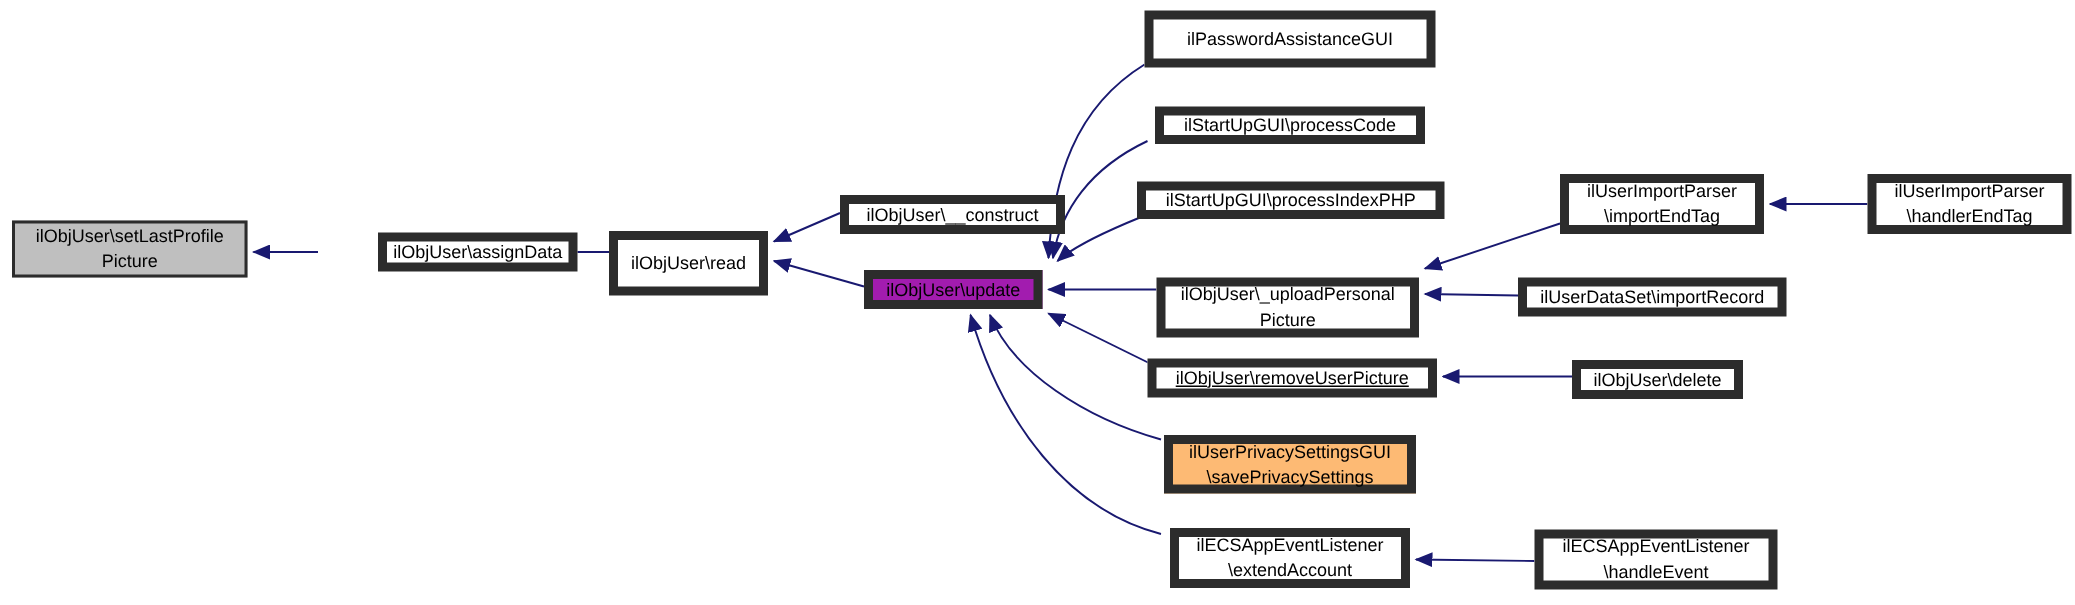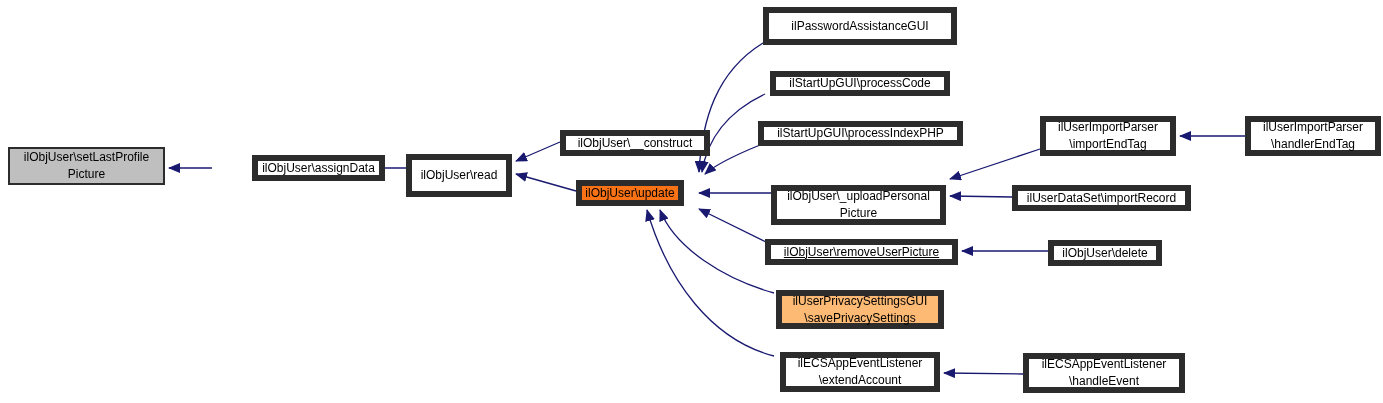--- a/index.html
+++ b/index.html
@@ -79,21 +79,21 @@
       </div>
       <div class="node" style="left: 212px; top: 155px; width: 133px; height: 26px; border-color: rgb(44, 44, 44); background: rgb(255, 255, 255); margin-left: 40px;">
         <span class="lbl">ilObjUser\assignData</span>
       </div>
       <div class="node" style="left: 406px; top: 154px; width: 106px; height: 43px; border-color: rgb(44, 44, 44); background: rgb(255, 255, 255);">
         <span class="lbl">ilObjUser\read</span>
       </div>
       <div class="node" style="left: 560px; top: 130px; width: 150px; height: 26px; border-color: rgb(44, 44, 44); background: rgb(255, 255, 255);">
         <span class="lbl">ilObjUser\__construct</span>
       </div>
-      <div class="node" style="left: 576px; top: 180px; width: 108px; height: 26px; border-color: rgb(44, 44, 44); background: #f97316;">
+      <div class="node" style="left: 576px; top: 180px; width: 119px; height: 26px; border-color: rgb(44, 44, 44); background: #a21caf;">
         <span class="lbl">ilObjUser\update</span>
       </div>
       <div class="node" style="left: 763px; top: 7px; width: 194px; height: 38px; border-color: rgb(44, 44, 44); background: rgb(255, 255, 255);">
         <span class="lbl">ilPasswordAssistanceGUI</span>
       </div>
       <div class="node" style="left: 770px; top: 71px; width: 180px; height: 25px; border-color: rgb(44, 44, 44); background: rgb(255, 255, 255);">
         <span class="lbl">ilStartUpGUI\processCode</span>
       </div>
       <div class="node" style="left: 758px; top: 121px; width: 205px; height: 25px; border-color: rgb(44, 44, 44); background: rgb(255, 255, 255);">
         <span class="lbl">ilStartUpGUI\processIndexPHP</span>

